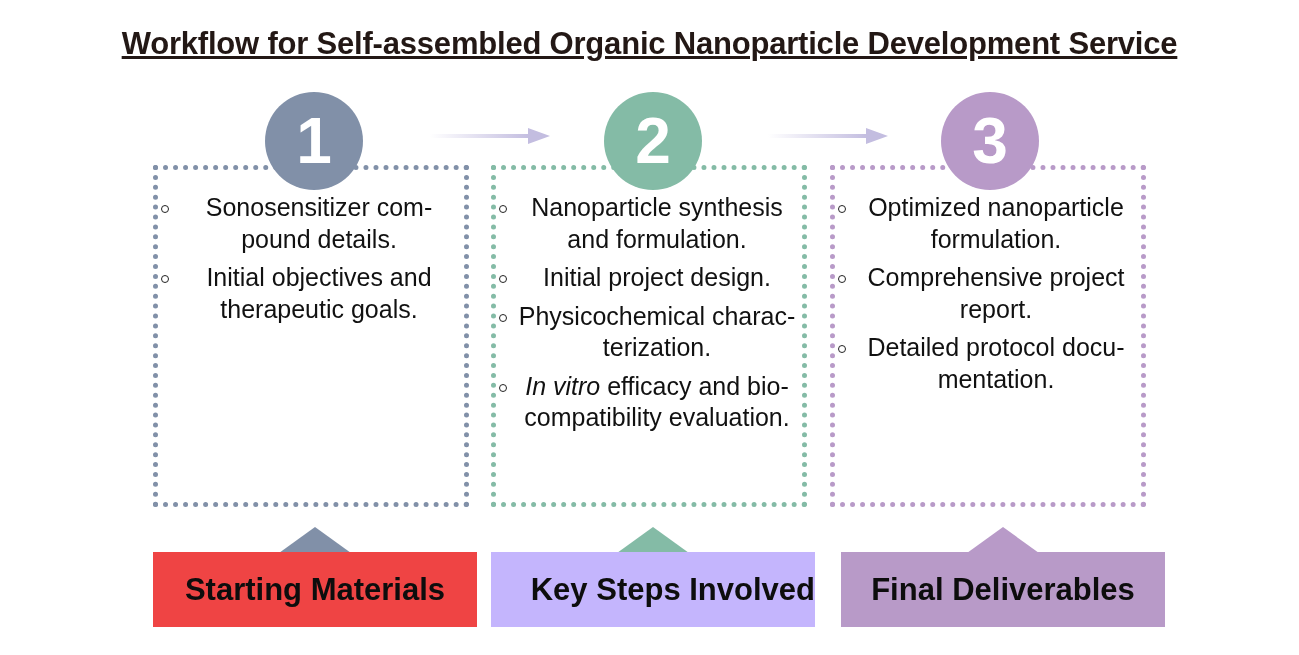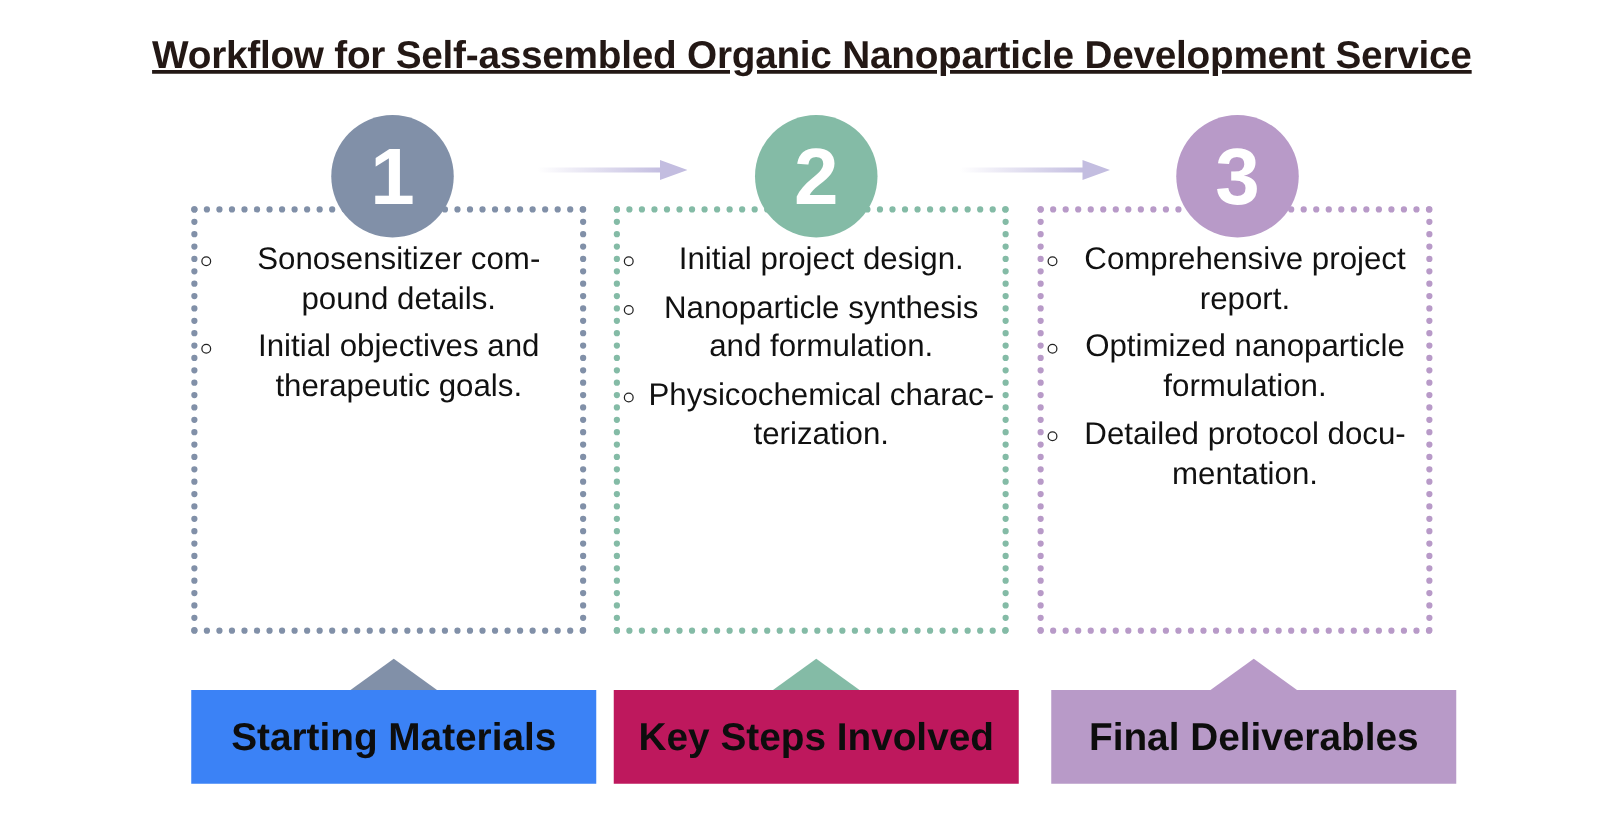--- a/index.html
+++ b/index.html
@@ -41,47 +41,52 @@
 therapeutic goals.</span>
       </li>
   </ul>
 </div>
 <div class="circle" style="left:265px; background:#8190a8;">1</div>
 
 <div class="box" style="left:491px; border-color:#84bba6;">
   <ul>
     <li>
         <span class="bullet"></span>
-        <span class="txt">Initial project design.</span>
-      </li>
-    <li>
-        <span class="bullet"></span>
         <span class="txt">Nanoparticle synthesis
 and formulation.</span>
       </li>
     <li>
         <span class="bullet"></span>
+        <span class="txt">Initial project design.</span>
+      </li>
+    <li>
+        <span class="bullet"></span>
         <span class="txt">Physicochemical charac-
 terization.</span>
+      </li>
+    <li>
+        <span class="bullet"></span>
+        <span class="txt" id="italic-item"><em>In vitro</em> efficacy and bio-
+compatibility evaluation.</span>
       </li>
   </ul>
 </div>
 <div class="circle" style="left:604px; background:#84bba6;">2</div>
 
 <div class="box" style="left:830px; border-color:#b89ac8;">
   <ul>
     <li>
         <span class="bullet"></span>
-        <span class="txt">Comprehensive project
-report.</span>
+        <span class="txt">Optimized nanoparticle
+formulation.</span>
       </li>
     <li>
         <span class="bullet"></span>
-        <span class="txt">Optimized nanoparticle
-formulation.</span>
+        <span class="txt">Comprehensive project
+report.</span>
       </li>
     <li>
         <span class="bullet"></span>
         <span class="txt">Detailed protocol docu-
 mentation.</span>
       </li>
   </ul>
 </div>
 <div class="circle" style="left:941px; background:#b89ac8;">3</div>
 
@@ -101,22 +106,22 @@
         <stop offset="0" stop-color="#c3bde0" stop-opacity="0"></stop>
         <stop offset="1" stop-color="#c3bde0"></stop>
       </linearGradient>
     </defs>
   <rect x="0" y="6" width="100" height="4" fill="url(#ag2)"></rect>
   <polygon points="98,0 120,8 98,16" fill="#c3bde0"></polygon>
 </svg>
 
 <div class="label-wrap" style="left:153px;">
   <div class="label-notch" style="border-bottom-color:#8190a8;"></div>
-  <div class="label" style="background:#3b82f6;">Starting Materials</div>
+  <div class="label" style="background:#ef4444;">Starting Materials</div>
 </div>
 <div class="label-wrap" style="left:491px;">
   <div class="label-notch" style="border-bottom-color:#84bba6;"></div>
-  <div class="label" style="background:#be185d;">Key Steps Involved</div>
+  <div class="label" style="background:#c4b5fd;text-align:right;">Key Steps Involved</div>
 </div>
 <div class="label-wrap" style="left:830px;margin-left:11px;">
   <div class="label-notch" style="border-bottom-color:#b89ac8;"></div>
   <div class="label" style="background:#b89ac8;">Final Deliverables</div>
 </div>
 
 </body></html>

